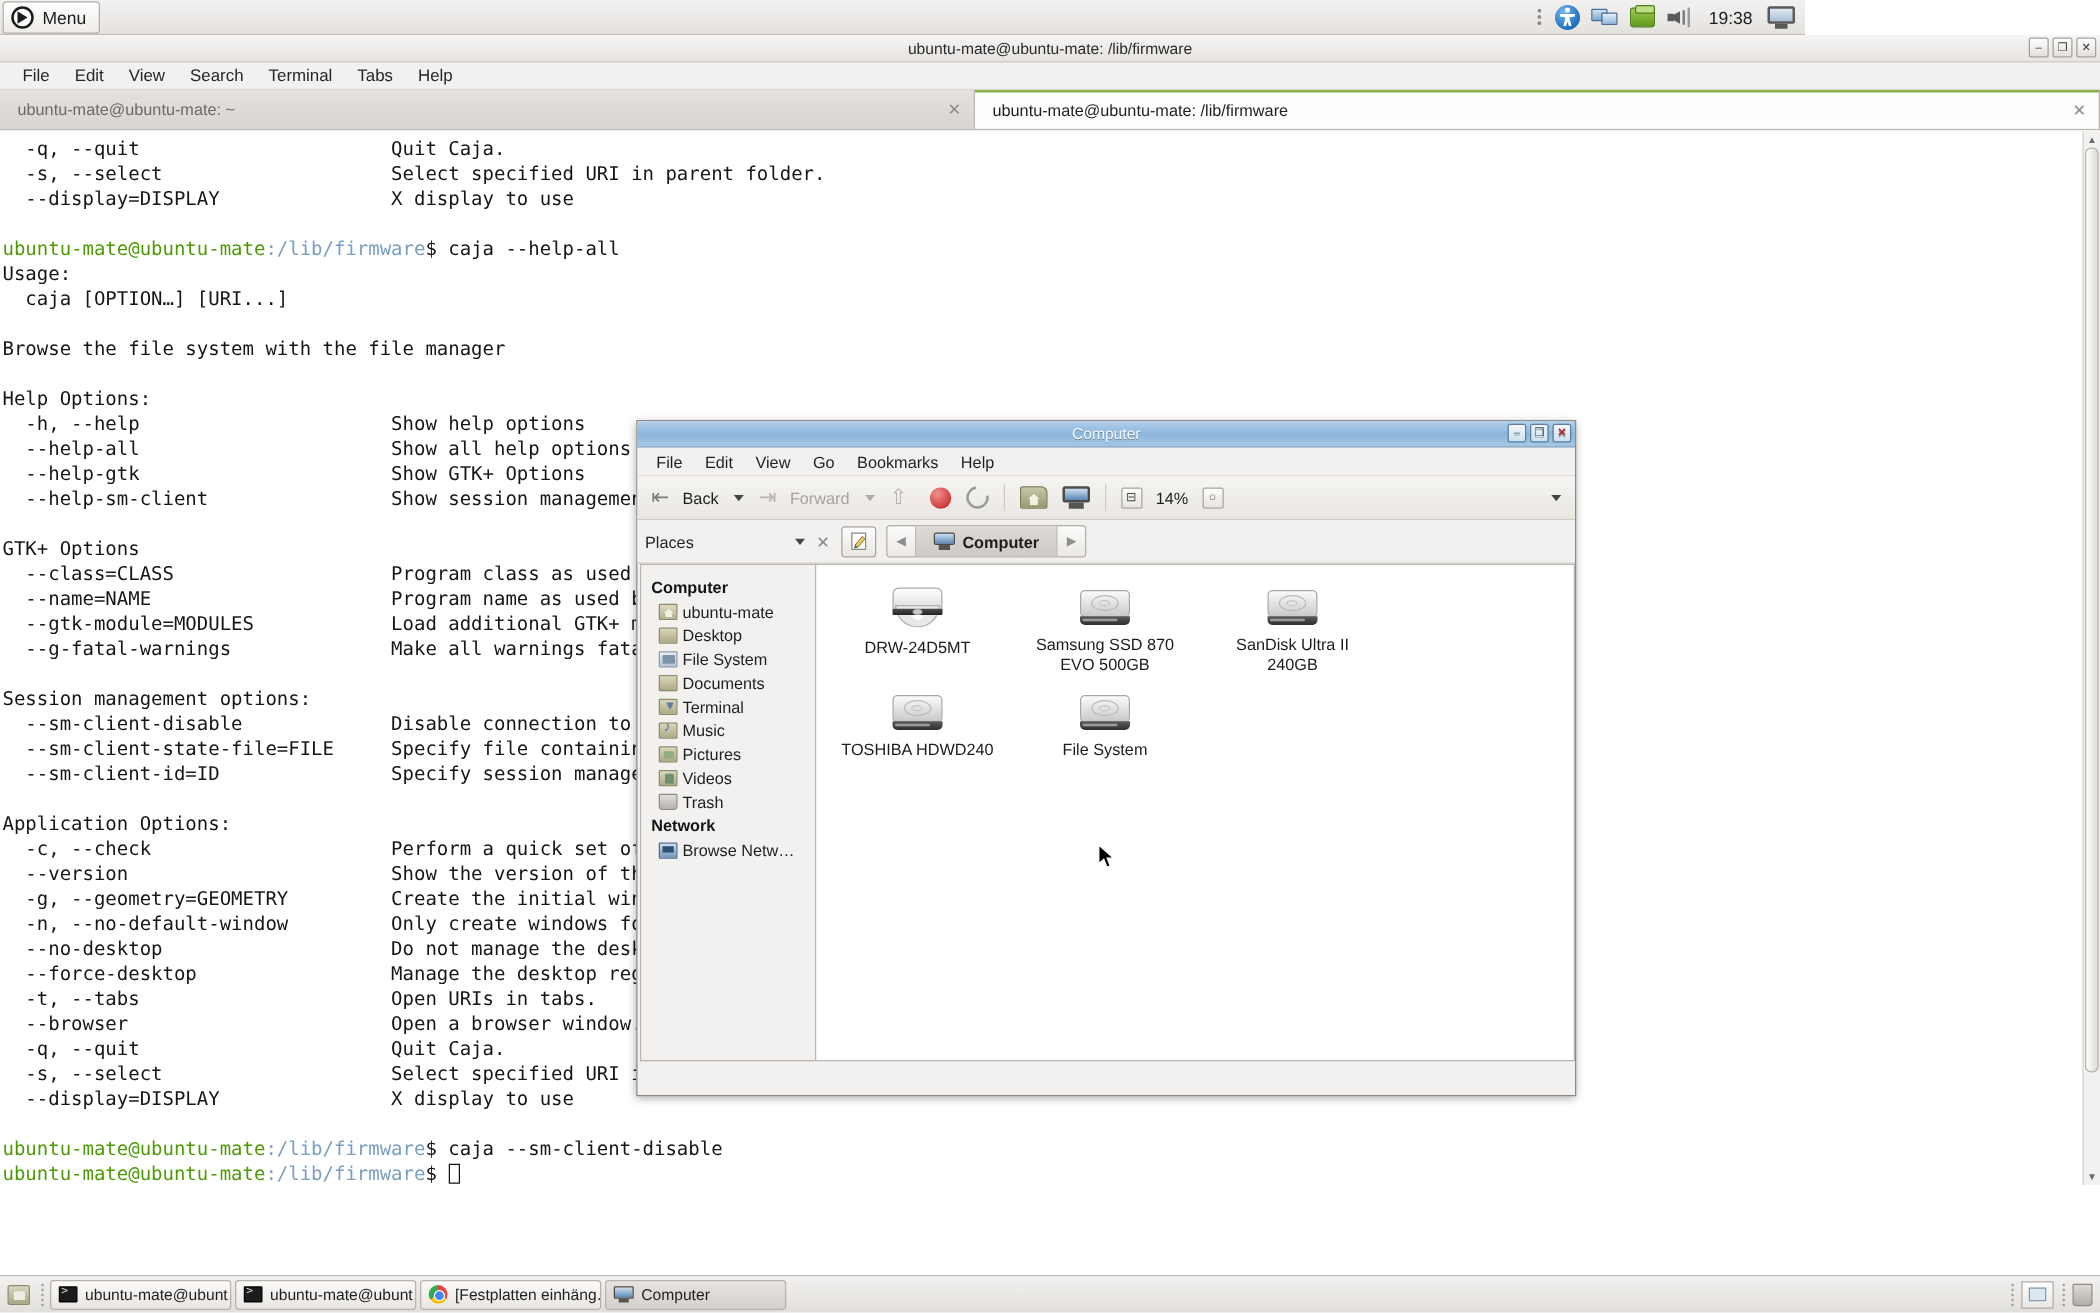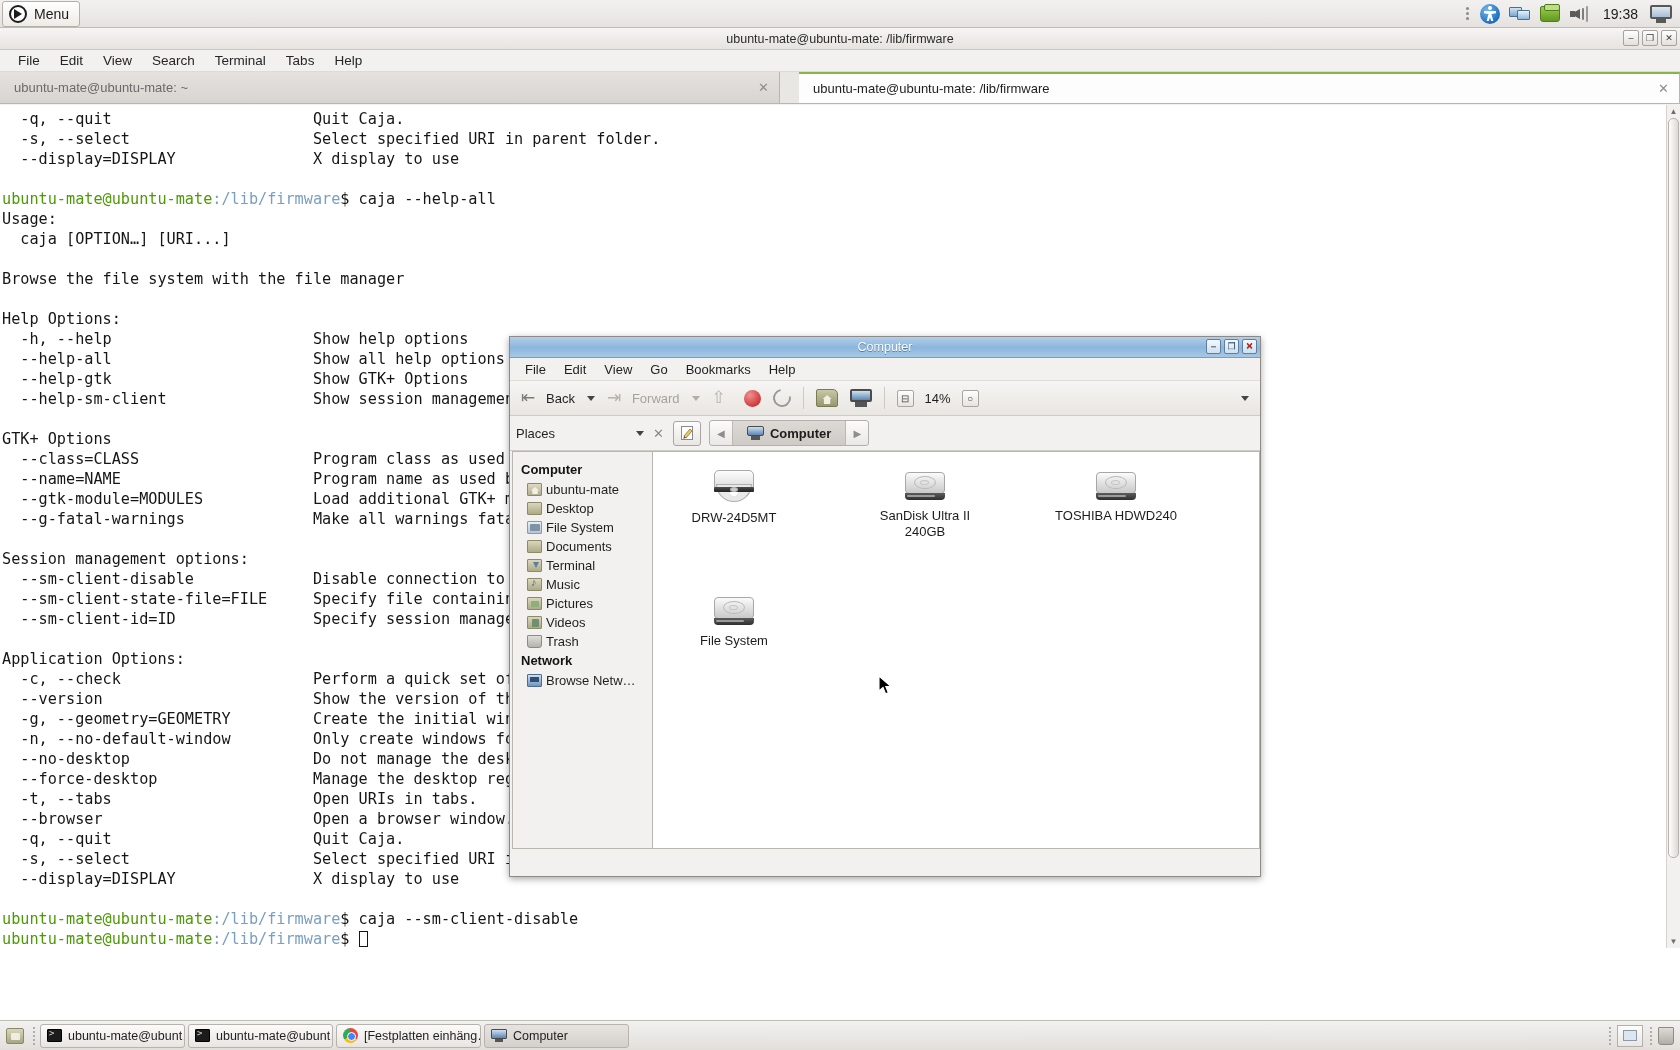--- a/index.html
+++ b/index.html
@@ -7,21 +7,21 @@
   body {
     font-family: "Liberation Sans", sans-serif;
     font-size: 13px;
     background:#ffffff;
     color:#1a1a1a;
     -webkit-font-smoothing: antialiased;
   }
 
   
   #top-panel{
-    position:absolute; left:0; top:0; width:1680px; height:28px;
+    position:absolute; left:0; top:0; width:1444px; height:28px;
     background: linear-gradient(to bottom,#f2f1f0 0%, #eceae8 55%, #e4e1de 100%);
     border-bottom:1px solid #bfbbb6;
     display:flex; align-items:center;
   }
   .menu-btn{
     display:flex; align-items:center; gap:7px;
     height:26px; margin-left:2px; padding:0 10px 0 6px;
     background:linear-gradient(to bottom,#ffffff,#eeebe7);
     border:1px solid #b4b0aa; border-radius:3px;
     font-size:14px; color:#1b1b1b;
@@ -78,21 +78,21 @@
   .wbtns{ position:absolute; right:3px; top:2px; display:flex; gap:3px;}
   .wbtn{ width:16px;height:16px;border:1px solid #a5a19c;border-radius:2px;
     background:linear-gradient(#fefefe,#e3e0dc); position:relative;}
   .wbtn span{position:absolute;color:#3b3b3b;font-size:9px;line-height:14px;width:100%;text-align:center;}
   #term-menubar{
     height:22px; display:flex; align-items:center; gap:0px; padding-left:8px;
     background:#f2f1f0; border-bottom:1px solid #dedad6;
   }
   #term-menubar .mi{ padding:2px 10px; font-size:13.5px; color:#262626;}
   #term-tabs{ height:32px; display:flex; align-items:flex-end; background:#e9e7e4;
-     border-bottom:1px solid #b9b5b0;gap:19px;}
+     border-bottom:1px solid #b9b5b0;}
   .ttab{
     height:31px; display:flex; align-items:center; justify-content:space-between;
     padding:0 10px 0 14px; font-size:13px; color:#4d4d4d;
     border-right:1px solid #b9b5b0; position:relative;
   }
   .ttab.inactive{ width:780px; background:linear-gradient(#e4e1de,#d8d5d1); color:#6a6a6a;}
   .ttab.active{ flex:1; background:#fdfdfd; color:#1e1e1e; border-top:2px solid #8ab44a;}
   .tclose{ color:#8d8d8d; font-size:13px; }
   #term-body{
     position:absolute; left:0; top:77px; width:1680px; height:843px;
@@ -194,21 +194,21 @@
   .fico.mu:after{content:"♪";position:absolute;left:3px;top:-3px;font-size:11px;color:#4b6f98;}
   .fico.pi{ position:relative;}
   .fico.pi:after{content:"";position:absolute;left:3px;top:3px;width:8px;height:6px;background:#8fae7d;border-radius:1px;}
   .fico.vi{ position:relative;}
   .fico.vi:after{content:"";position:absolute;left:4px;top:2px;width:7px;height:8px;background:#6f8f6f;border-radius:1px;}
   .fico.trash{ background:linear-gradient(#e0ded9,#b5b2ac); border-color:#8e8b85; border-radius:1px 1px 3px 3px;}
   .fico.net{ background:linear-gradient(#cfe0f0,#6f95bd); border-color:#4e6c8c; position:relative;}
   .fico.net:after{content:"";position:absolute;left:2px;top:2px;width:9px;height:5px;background:#2f4f70;}
   #caja-view{ flex:1; background:#ffffff; border:1px solid #b9b5b0; position:relative;
      overflow:hidden;}
-  .icon-grid{ display:flex; flex-wrap:wrap; padding:12px 6px 0 6px;gap:41px; }
+  .icon-grid{ display:flex; flex-wrap:wrap; padding:12px 6px 0 6px; }
   .dev{ width:150px; padding:4px 2px 8px 2px; display:flex; flex-direction:column;
      align-items:center; gap:4px;}
   .dev .lbl{ font-size:13px; color:#1c1c1c; text-align:center; line-height:16px; max-width:130px;}
   
   .hdd{ width:48px;height:36px; position:relative;}
   .hdd .body{ position:absolute; left:4px; top:4px; width:40px; height:22px;
      background:linear-gradient(to bottom,#fbfbfb 0%,#e4e4e4 45%,#c9c9c9 100%);
      border:1px solid #a7a7a7; border-radius:4px;}
   .hdd .platter{ position:absolute; left:13px; top:8px; width:22px; height:13px;
      border:1.2px solid #b9b9b9; border-radius:50%; }
@@ -552,20 +552,30 @@
           <span class="odd">
             <span class="top"></span>
               <span class="disc"></span>
               <span class="slot"></span>
               <span class="hole"></span>
           </span>
           <span class="lbl">DRW-24D5MT</span>
         </div>
 
 
+        <div class="dev">
+          <span class="hdd">
+            <span class="body"></span>
+              <span class="platter"></span>
+              <span class="platter2"></span>
+              <span class="base"></span>
+              <span class="shine"></span>
+          </span>
+          <span class="lbl">Samsung SSD 870 EVO 500GB</span>
+        </div>
 
         <div class="dev">
           <span class="hdd">
             <span class="body"></span>
               <span class="platter"></span>
               <span class="platter2"></span>
               <span class="base"></span>
               <span class="shine"></span>
           </span>
           <span class="lbl">SanDisk Ultra II 240GB</span>

